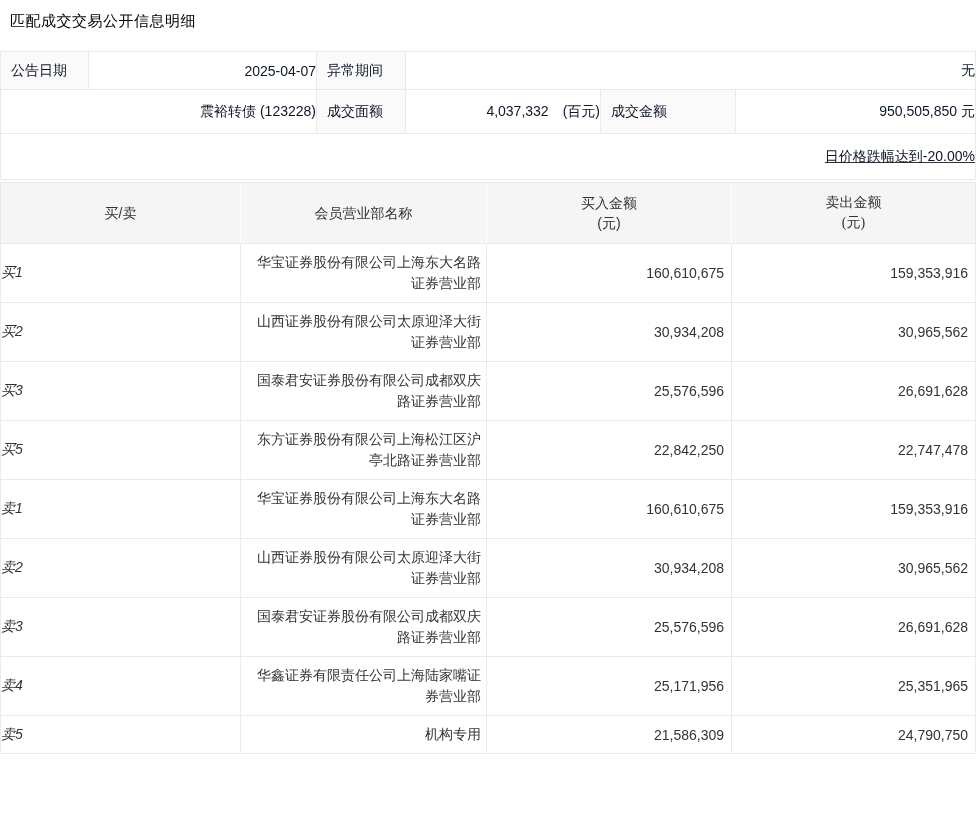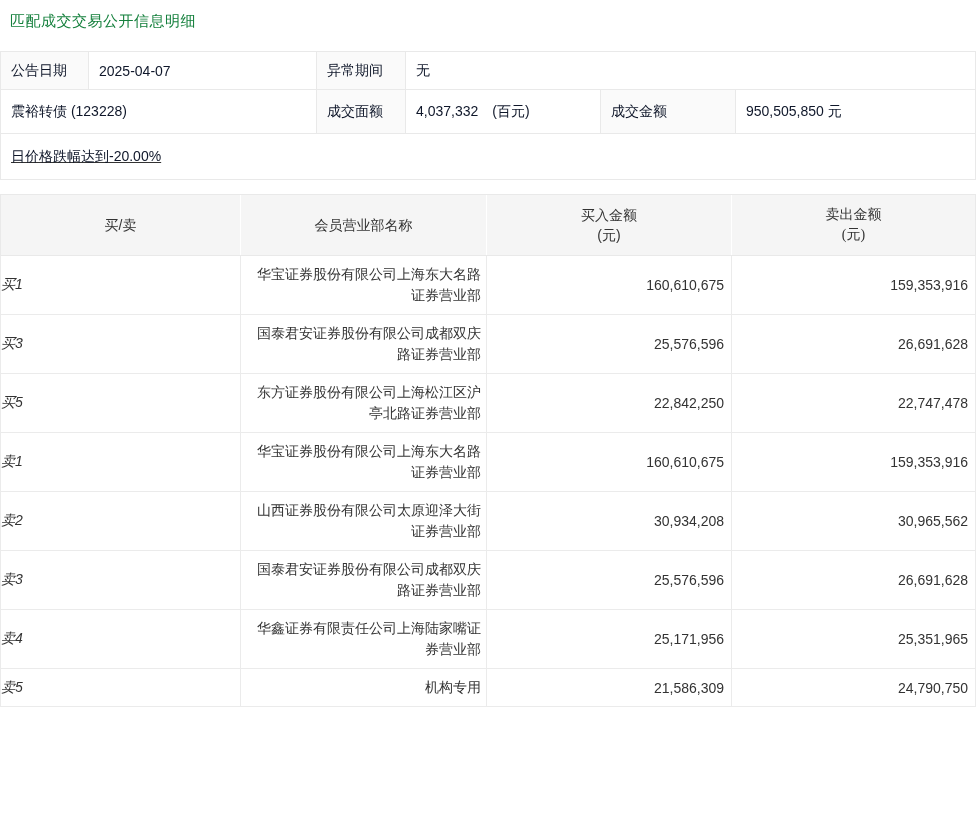--- a/index.html
+++ b/index.html
@@ -5,42 +5,42 @@
   * { margin:0; padding:0; box-sizing:border-box; }
   html,body { background:#fff; }
   body {
     width:979px; height:831px; overflow:hidden;
     font-family:"Liberation Sans","DejaVu Sans",sans-serif;
     color:#333;
   }
   .page { width:979px; }
 
   .title-bar { height:51px; padding:12px 0 0 10px; }
-  .page-title { font-size:15px; font-weight:400; color:#15803d; letter-spacing:0.5px; }
+  .page-title { font-size:15px; font-weight:400; color:#000000; letter-spacing:0.5px; }
 
   table { border-collapse:collapse; table-layout:fixed; }
 
   
   .info-table { width:975px; font-size:14px; }
   .info-table td, .info-table th {
     border:1px solid #e9e9e9;
     font-weight:400; text-align:left;
     vertical-align:middle;
     padding-left:10px;
     color:#0f172a;
   }
   .info-table th { background:#fafafa; }
-  .info-table td { background:#fff; }
+  .info-table td { background:#fff;text-align:right; }
   .row-1 { height:38px; }
   .row-2 { height:44px; }
   .row-3 { height:46px;text-decoration:underline; }
   .unit-gap { margin-left:14px; }
 
   
-  .detail-table { width:975px; margin-top:14px; font-size:14px; }
+  .detail-table { width:975px; margin-top:2px; font-size:14px; }
   .detail-table thead th {
     background:#f5f5f5;
     height:61px;
     font-weight:400;
     text-align:center;
     vertical-align:middle;
     color:#333;
     border-top:1px solid #e9e9e9;
     border-bottom:1px solid #e9e9e9;
     border-left:1px solid #fff;
@@ -132,20 +132,26 @@
       </tr>
     </thead>
     <tbody>
       <tr>
         <td class="cell-side">买1</td>
         <td class="cell-branch">华宝证券股份有限公司上海东大名路证券营业部</td>
         <td class="cell-num">160,610,675</td>
         <td class="cell-num">159,353,916</td>
       </tr>
       <tr>
+        <td class="cell-side">买2</td>
+        <td class="cell-branch">山西证券股份有限公司太原迎泽大街证券营业部</td>
+        <td class="cell-num">30,934,208</td>
+        <td class="cell-num">30,965,562</td>
+      </tr>
+      <tr>
         <td class="cell-side">买3</td>
         <td class="cell-branch">国泰君安证券股份有限公司成都双庆路证券营业部</td>
         <td class="cell-num">25,576,596</td>
         <td class="cell-num">26,691,628</td>
       </tr>
       <tr>
         <td class="cell-side">买5</td>
         <td class="cell-branch">东方证券股份有限公司上海松江区沪亭北路证券营业部</td>
         <td class="cell-num">22,842,250</td>
         <td class="cell-num">22,747,478</td>

